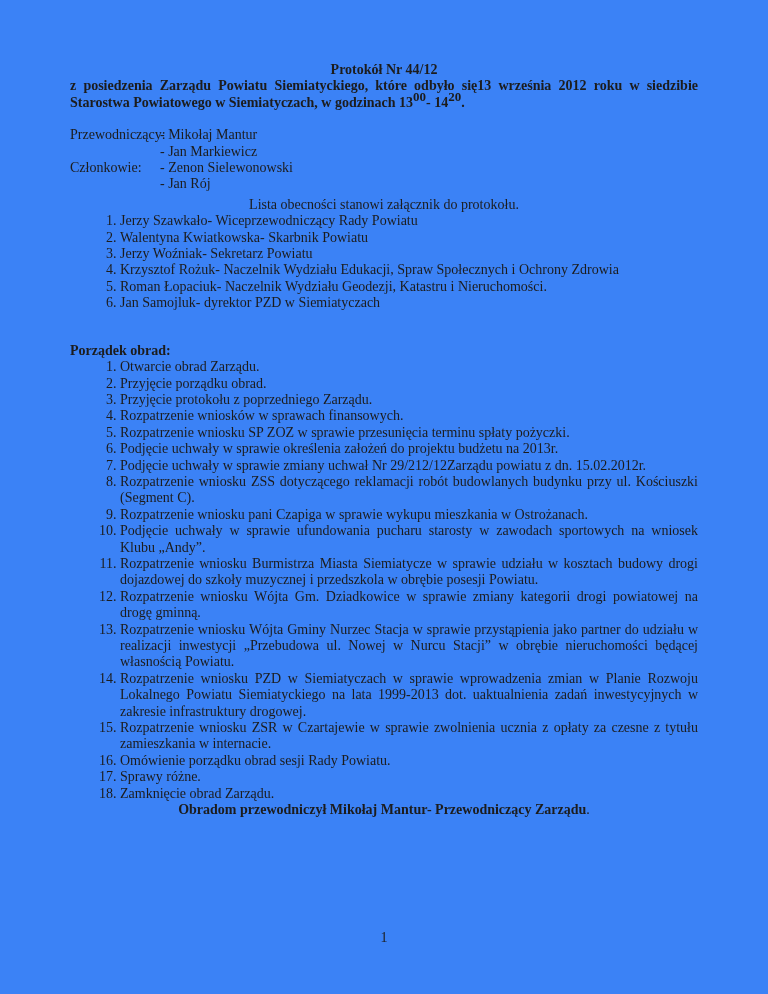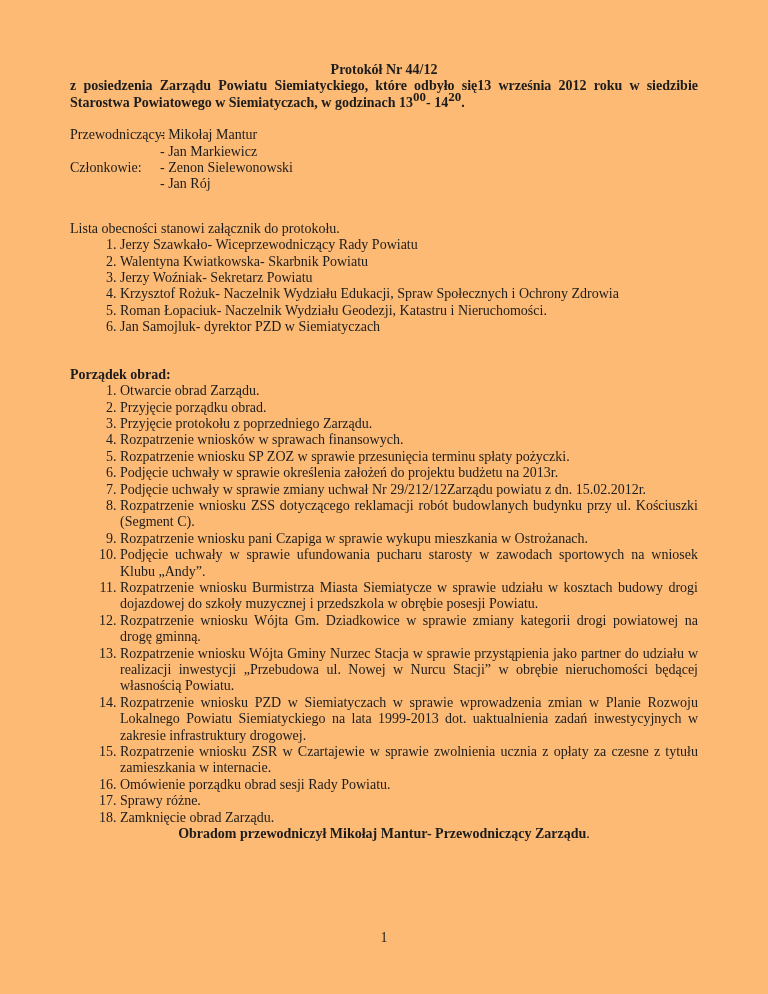--- a/index.html
+++ b/index.html
@@ -5,21 +5,21 @@
   html, body {
     margin: 0;
     padding: 0;
     background: #ffffff;
   }
   .page {
     position: relative;
     width: 768px;
     height: 994px;
     box-sizing: border-box;
-    background: #fdba74;
+    background: #3b82f6;
     color: #1c1c1c;
     font-family: "Liberation Serif", "DejaVu Serif", serif;
     font-size: 14px;
     line-height: 16.4px;
     padding: 62px 70px 0 70px;
     overflow: hidden;
   }
   .title {
     text-align: center;
     font-weight: bold;
@@ -41,21 +41,22 @@
     margin-top: 16px;
   }
   .present-row {
     display: flex;
   }
   .present-label {
     width: 90px;
     flex: none;
   }
   .attendance-note {
-    margin-top: 28px;
+    margin-top: 4px;
+    text-align: center;
   }
   ol.doc-list {
     margin: 0;
     padding-left: 50px;
   }
   ol.doc-list li {
     text-align: justify;
   }
   .agenda-section {
     margin-top: 31px;

